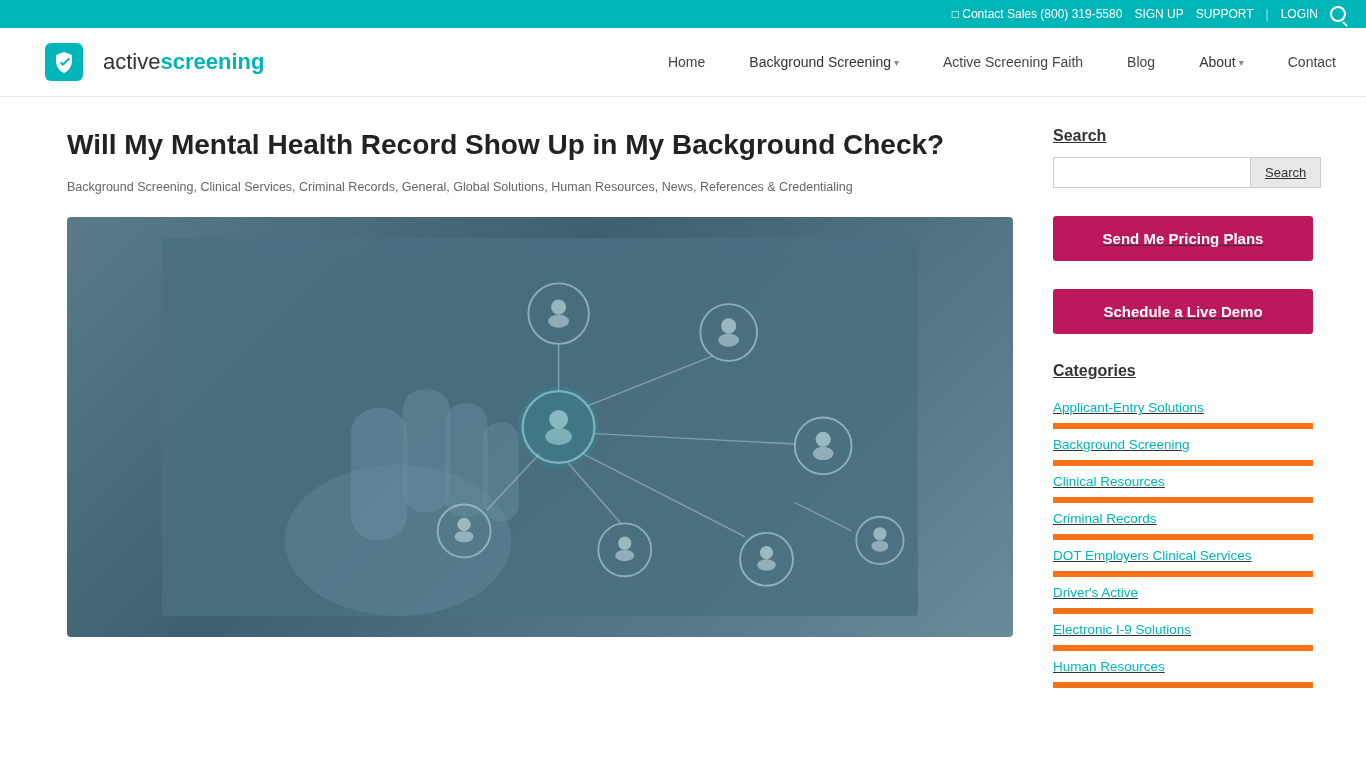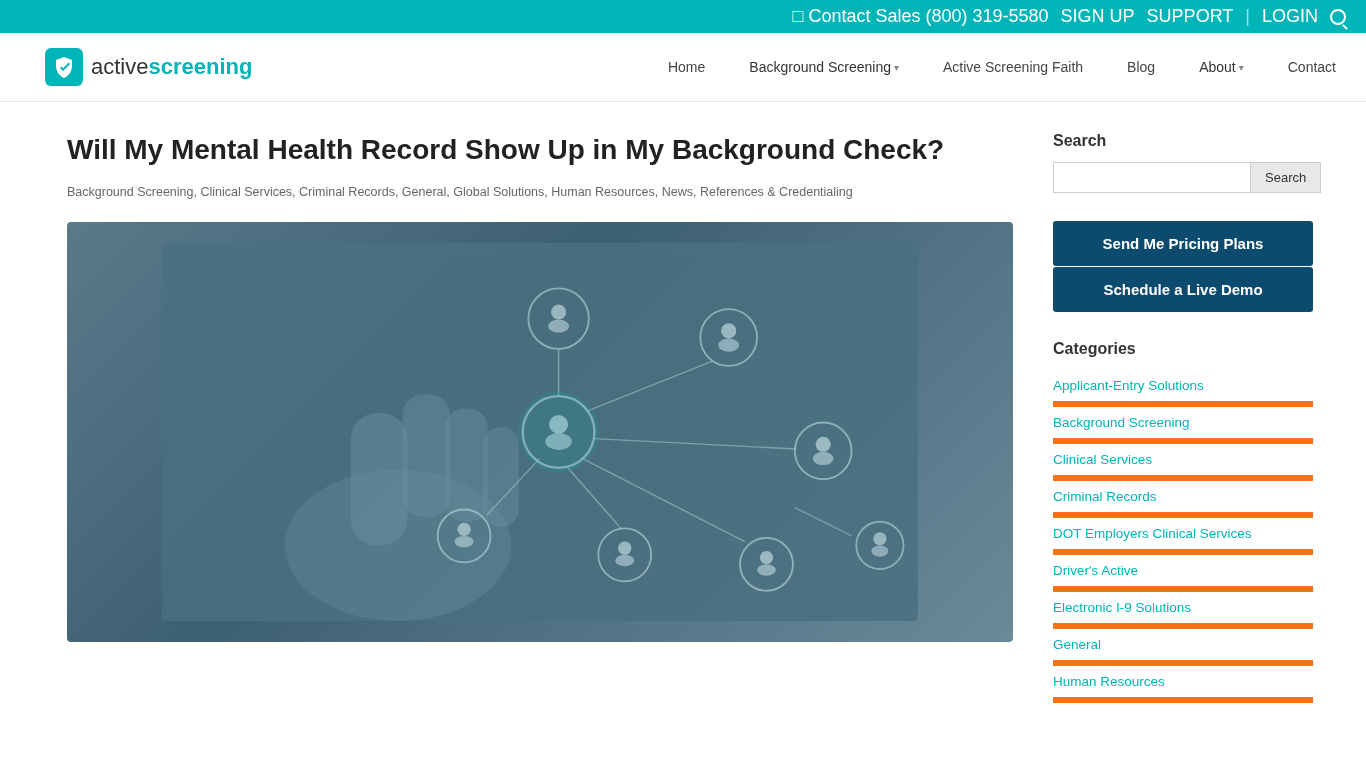--- a/index.html
+++ b/index.html
@@ -2,21 +2,21 @@
 <html><head>
   <meta charset="utf-8">
   <style>
     * { margin: 0; padding: 0; box-sizing: border-box; }
     body { font-family: Arial, sans-serif; font-size: 14px; color: #333; background: #fff; }
 
     
     .top-bar {
       background: #00b5b8;
       color: #fff;
-      font-size: 18px;
+      font-size: 12px;
       padding: 6px 20px;
       display: flex;
       justify-content: flex-end;
       align-items: center;
       gap: 12px;
     }
     .top-bar a, .top-bar span {
       color: #fff;
       text-decoration: none;
       cursor: pointer;
@@ -46,21 +46,21 @@
       background: #fff;
       border-bottom: 1px solid #e8e8e8;
       padding: 15px 30px;
       display: flex;
       align-items: center;
       justify-content: space-between;
     }
     .logo {
       display: flex;
       align-items: center;
-      gap: 8px;
+      gap: 20px;
       text-decoration: none;
       padding-left: 15px;
     }
     .logo-icon {
       width: 38px; height: 38px;
       background: #00b5b8;
       border-radius: 6px;
       display: flex; align-items: center; justify-content: center;
     }
     .logo-icon svg { width: 24px; height: 24px; fill: #fff; }
@@ -81,21 +81,21 @@
 
     
     .page-wrapper {
       display: flex;
       max-width: 1300px;
       margin: 0 auto;
       padding: 30px 20px;
       gap: 40px;
     }
     .main-content { flex: 1; min-width: 0; margin-left: 14px; }
-    .sidebar { width: 260px; flex-shrink: 0; }
+    .sidebar { width: 260px; flex-shrink: 0; text-decoration: underline; }
 
     
     .article-title {
       font-size: 28px;
       font-weight: 700;
       color: #222;
       line-height: 1.3;
       margin-bottom: 14px;
     }
     .article-tags {
@@ -140,29 +140,29 @@
       border-left: none;
       padding: 7px 14px;
       font-size: 13px;
       cursor: pointer;
       color: #333;
     }
     .cta-btn {
       display: block;
       width: 100%;
       padding: 14px 28px;
-      background: #0c4a6e;
+      background: #be185d;
       color: #fff;
       text-align: center;
       font-size: 15px;
       font-weight: 600;
       border: none;
       border-radius: 3px;
       cursor: pointer;
-      margin-bottom: 1px;
+      margin-bottom: 28px;
       text-decoration: none;
     }
     .categories-list { list-style: none; }
     .categories-list li { border-bottom: 6px solid #f97316; }
     .categories-list li a {
       display: block;
       padding: 8px 0;
       color: #00b5b8;
       text-decoration: none;
       font-size: 13.5px;
@@ -289,36 +289,33 @@
     <div class="sidebar-section">
       <h3 class="sidebar-title">Categories</h3>
       <ul class="categories-list" id="categories-list">
           <li>
             <a href="#">Applicant-Entry Solutions</a>
           </li>
           <li>
             <a href="#">Background Screening</a>
           </li>
           <li>
-            <a href="#">Clinical Services</a>
+            <a href="#">Clinical Resources</a>
           </li>
           <li>
             <a href="#">Criminal Records</a>
           </li>
           <li>
             <a href="#">DOT Employers Clinical Services</a>
           </li>
           <li>
             <a href="#">Driver's Active</a>
           </li>
           <li>
             <a href="#">Electronic I-9 Solutions</a>
-          </li>
-          <li>
-            <a href="#">General</a>
           </li>
           <li>
             <a href="#">Human Resources</a>
           </li>
         </ul>
     </div>
 
   </aside>
 </div>
 

